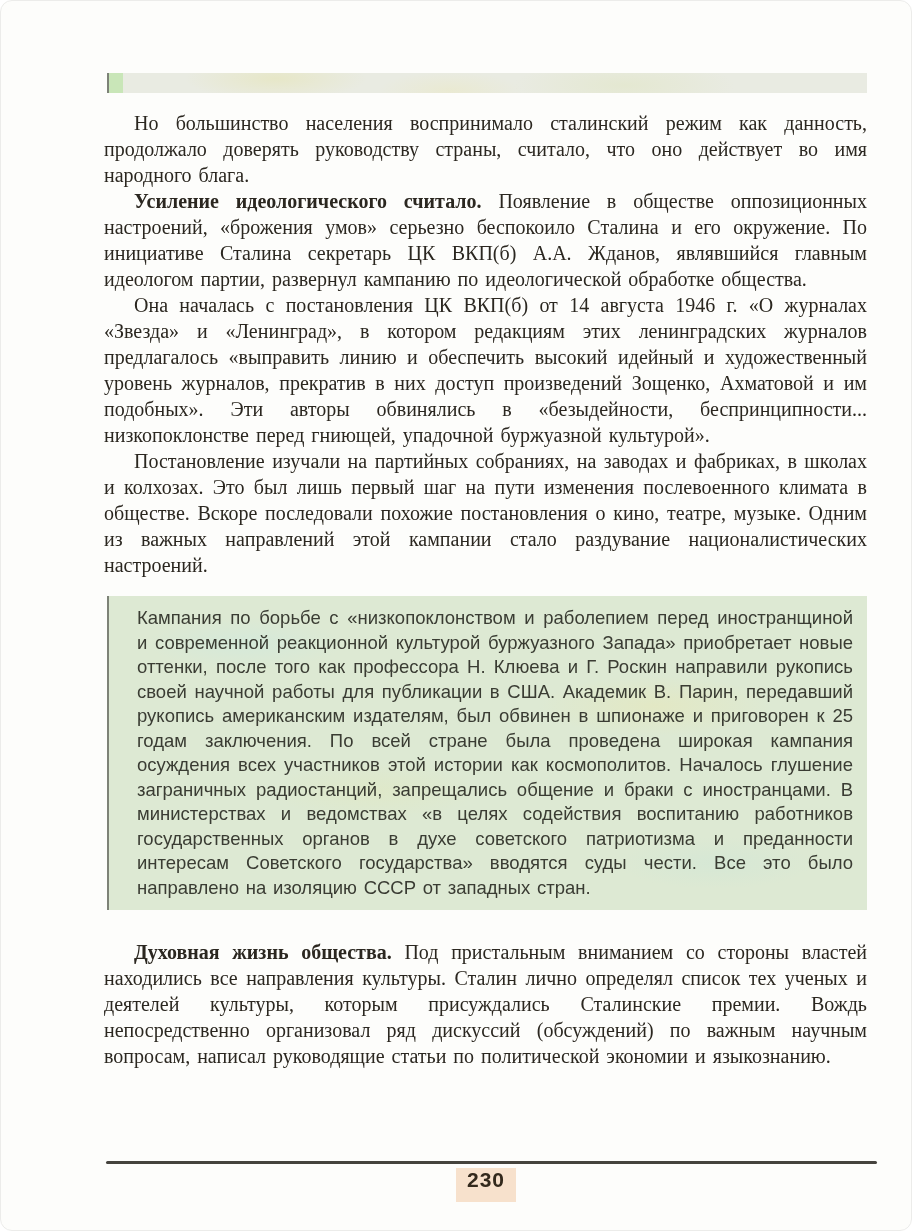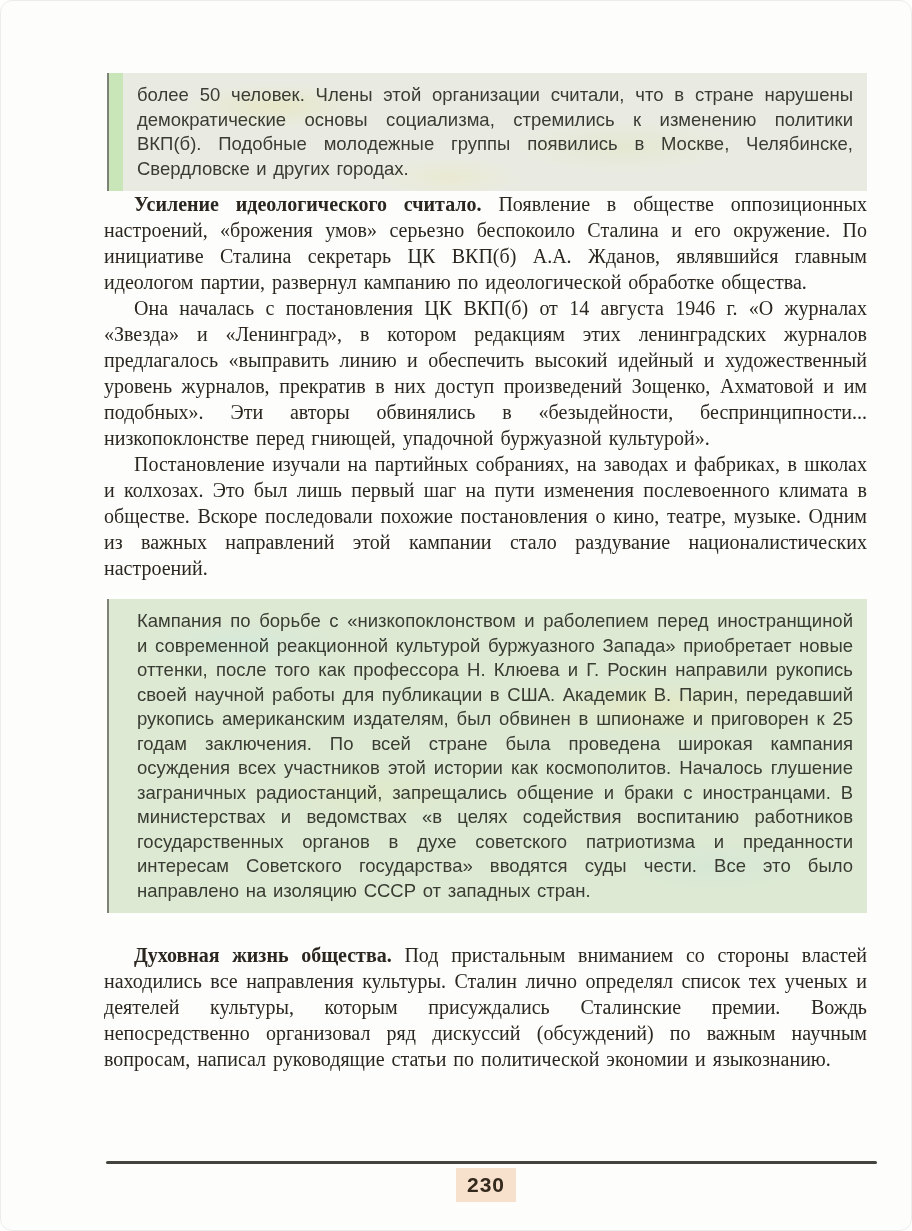--- a/index.html
+++ b/index.html
@@ -81,39 +81,39 @@
     left:105px;right:34px;top:1160px;
     height:3px;
     background:var(--footer-rule);
     border-radius:2px;
   }
   .page-badge{
     position:absolute;
     top:1167px;left:455px;
     width:60px;height:34px;
     background:var(--page-badge-bg);
-    display:flex;align-items:center;justify-content:center;
+    display:flex;justify-content:center;
     font-family:"Liberation Sans", sans-serif;
     font-weight:bold;
     font-size:21px;
     letter-spacing:1px;
     color:var(--page-badge-text);
   }
 </style>
 </head>
 <body>
 
 <div class="page">
   <div class="content">
 
     <div class="inset inset-top">
       <span class="accent"></span>
-      <p>более 50 человек. Члены этой организации считали, что в стране нарушены демократические основы социализма, стремились к изменению политики ВКП(б). Подобные молодежные группы появились в Москве, Челябинске, Свердловске и других городах.</p>
     </div>
 
+    <p class="body first">Но большинство населения воспринимало сталинский режим как данность, продолжало доверять руководству страны, считало, что оно действует во имя народного блага.</p>
 
     <p class="body"><b>Усиление идеологического считало.</b> <span>Появление в обществе оппозиционных настроений, «брожения умов» серьезно беспокоило Сталина и его окружение. По инициативе Сталина секретарь ЦК ВКП(б) А.А. Жданов, являвшийся главным идеологом партии, развернул кампанию по идеологической обработке общества.</span></p>
 
     <p class="body">Она началась с постановления ЦК ВКП(б) от 14 августа 1946 г. «О журналах «Звезда» и «Ленинград», в котором редакциям этих ленинградских журналов предлагалось «выправить линию и обеспечить высокий идейный и художественный уровень журналов, прекратив в них доступ произведений Зощенко, Ахматовой и им подобных». Эти авторы обвинялись в «безыдейности, беспринципности... низкопоклонстве перед гниющей, упадочной буржуазной культурой».</p>
 
     <p class="body">Постановление изучали на партийных собраниях, на заводах и фабриках, в школах и колхозах. Это был лишь первый шаг на пути изменения послевоенного климата в обществе. Вскоре последовали похожие постановления о кино, театре, музыке. Одним из важных направлений этой кампании стало раздувание националистических настроений.</p>
 
     <div class="inset inset-middle">
       <p>Кампания по борьбе с «низкопоклонством и раболепием перед иностранщиной и современной реакционной культурой буржуазного Запада» приобретает новые оттенки, после того как профессора Н. Клюева и Г. Роскин направили рукопись своей научной работы для публикации в США. Академик В. Парин, передавший рукопись американским издателям, был обвинен в шпионаже и приговорен к 25 годам заключения. По всей стране была проведена широкая кампания осуждения всех участников этой истории как космополитов. Началось глушение заграничных радиостанций, запрещались общение и браки с иностранцами. В министерствах и ведомствах «в целях содействия воспитанию работников государственных органов в духе советского патриотизма и преданности интересам Советского государства» вводятся суды чести. Все это было направлено на изоляцию СССР от западных стран.</p>
     </div>

